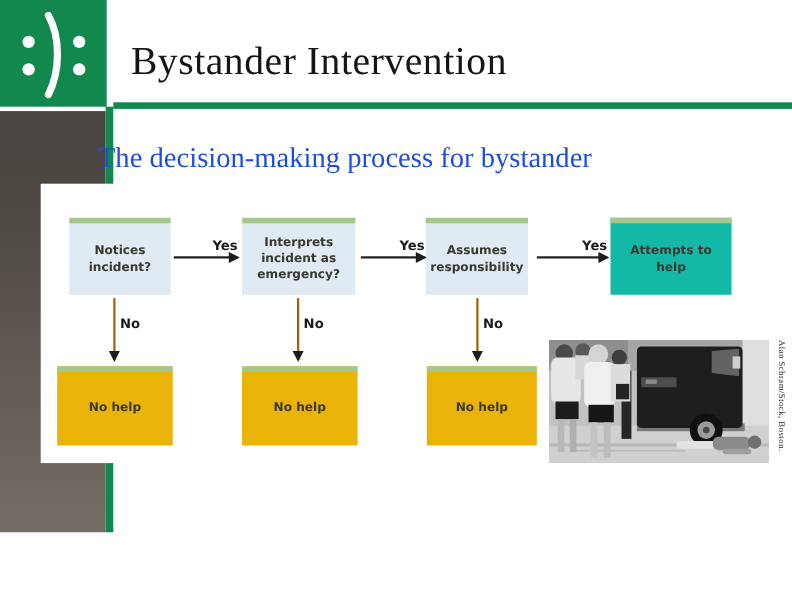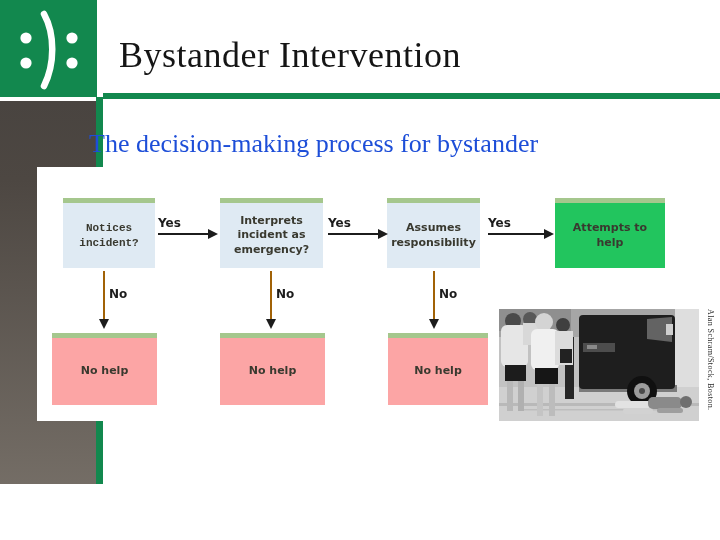--- a/index.html
+++ b/index.html
@@ -51,25 +51,25 @@
   .fbox {
     position:absolute;
     border-top:5px solid #a5c78d;
     background:#dfeaf3;
     display:flex; align-items:center; justify-content:center;
     text-align:center;
     font-family:"DejaVu Sans", sans-serif;
     font-weight:bold; font-size:11px; line-height:1.3; color:#39392f;
     padding:2px 4px;
   }
-  .fbox.outcome { background:#22c55e; }
-  .fbox.nohelp  { background:#fca5a5; }
+  .fbox.outcome { background:#14b8a6; }
+  .fbox.nohelp  { background:#eab308; }
 
   .yes-arrow {
-    position:absolute; display:flex; flex-direction:column; align-items:flex-start;
+    position:absolute; display:flex; flex-direction:column; align-items:flex-end;
   }
   .yes-arrow .lbl {
     font-family:"DejaVu Sans", sans-serif; font-weight:bold; font-size:12px;
     color:#1c1c1c; margin-bottom:3px;
   }
   .harrow { position:relative; height:2px; width:100%; background:#1c1c1c; }
   .harrow::after {
     content:""; position:absolute; right:-2px; top:-4.5px;
     border-left:10px solid #1c1c1c;
     border-top:5.5px solid transparent; border-bottom:5.5px solid transparent;
@@ -115,21 +115,21 @@
 
   <div class="left-panel"></div>
   <div class="vline"></div>
   <div class="hline"></div>
 
   <div class="title">Bystander Intervention</div>
   <div class="subtitle">The decision-making process for bystander</div>
 
   <div class="flow-panel"></div>
 
-  <div class="fbox" style="left:63px;  top:198px; width:92px;  height:70px;font-family:Liberation Mono, monospace;">
+  <div class="fbox" style="left:63px;  top:198px; width:92px;  height:70px;">
     <span>Notices incident?</span>
   </div>
   <div class="fbox" style="left:220px; top:198px; width:103px; height:70px;">
     <span>Interprets incident as emergency?</span>
   </div>
   <div class="fbox" style="left:387px; top:198px; width:93px;  height:70px;">
     <span>Assumes responsibility</span>
   </div>
   <div class="fbox outcome" style="left:555px; top:198px; width:110px; height:70px;">
     <span>Attempts to help</span>

